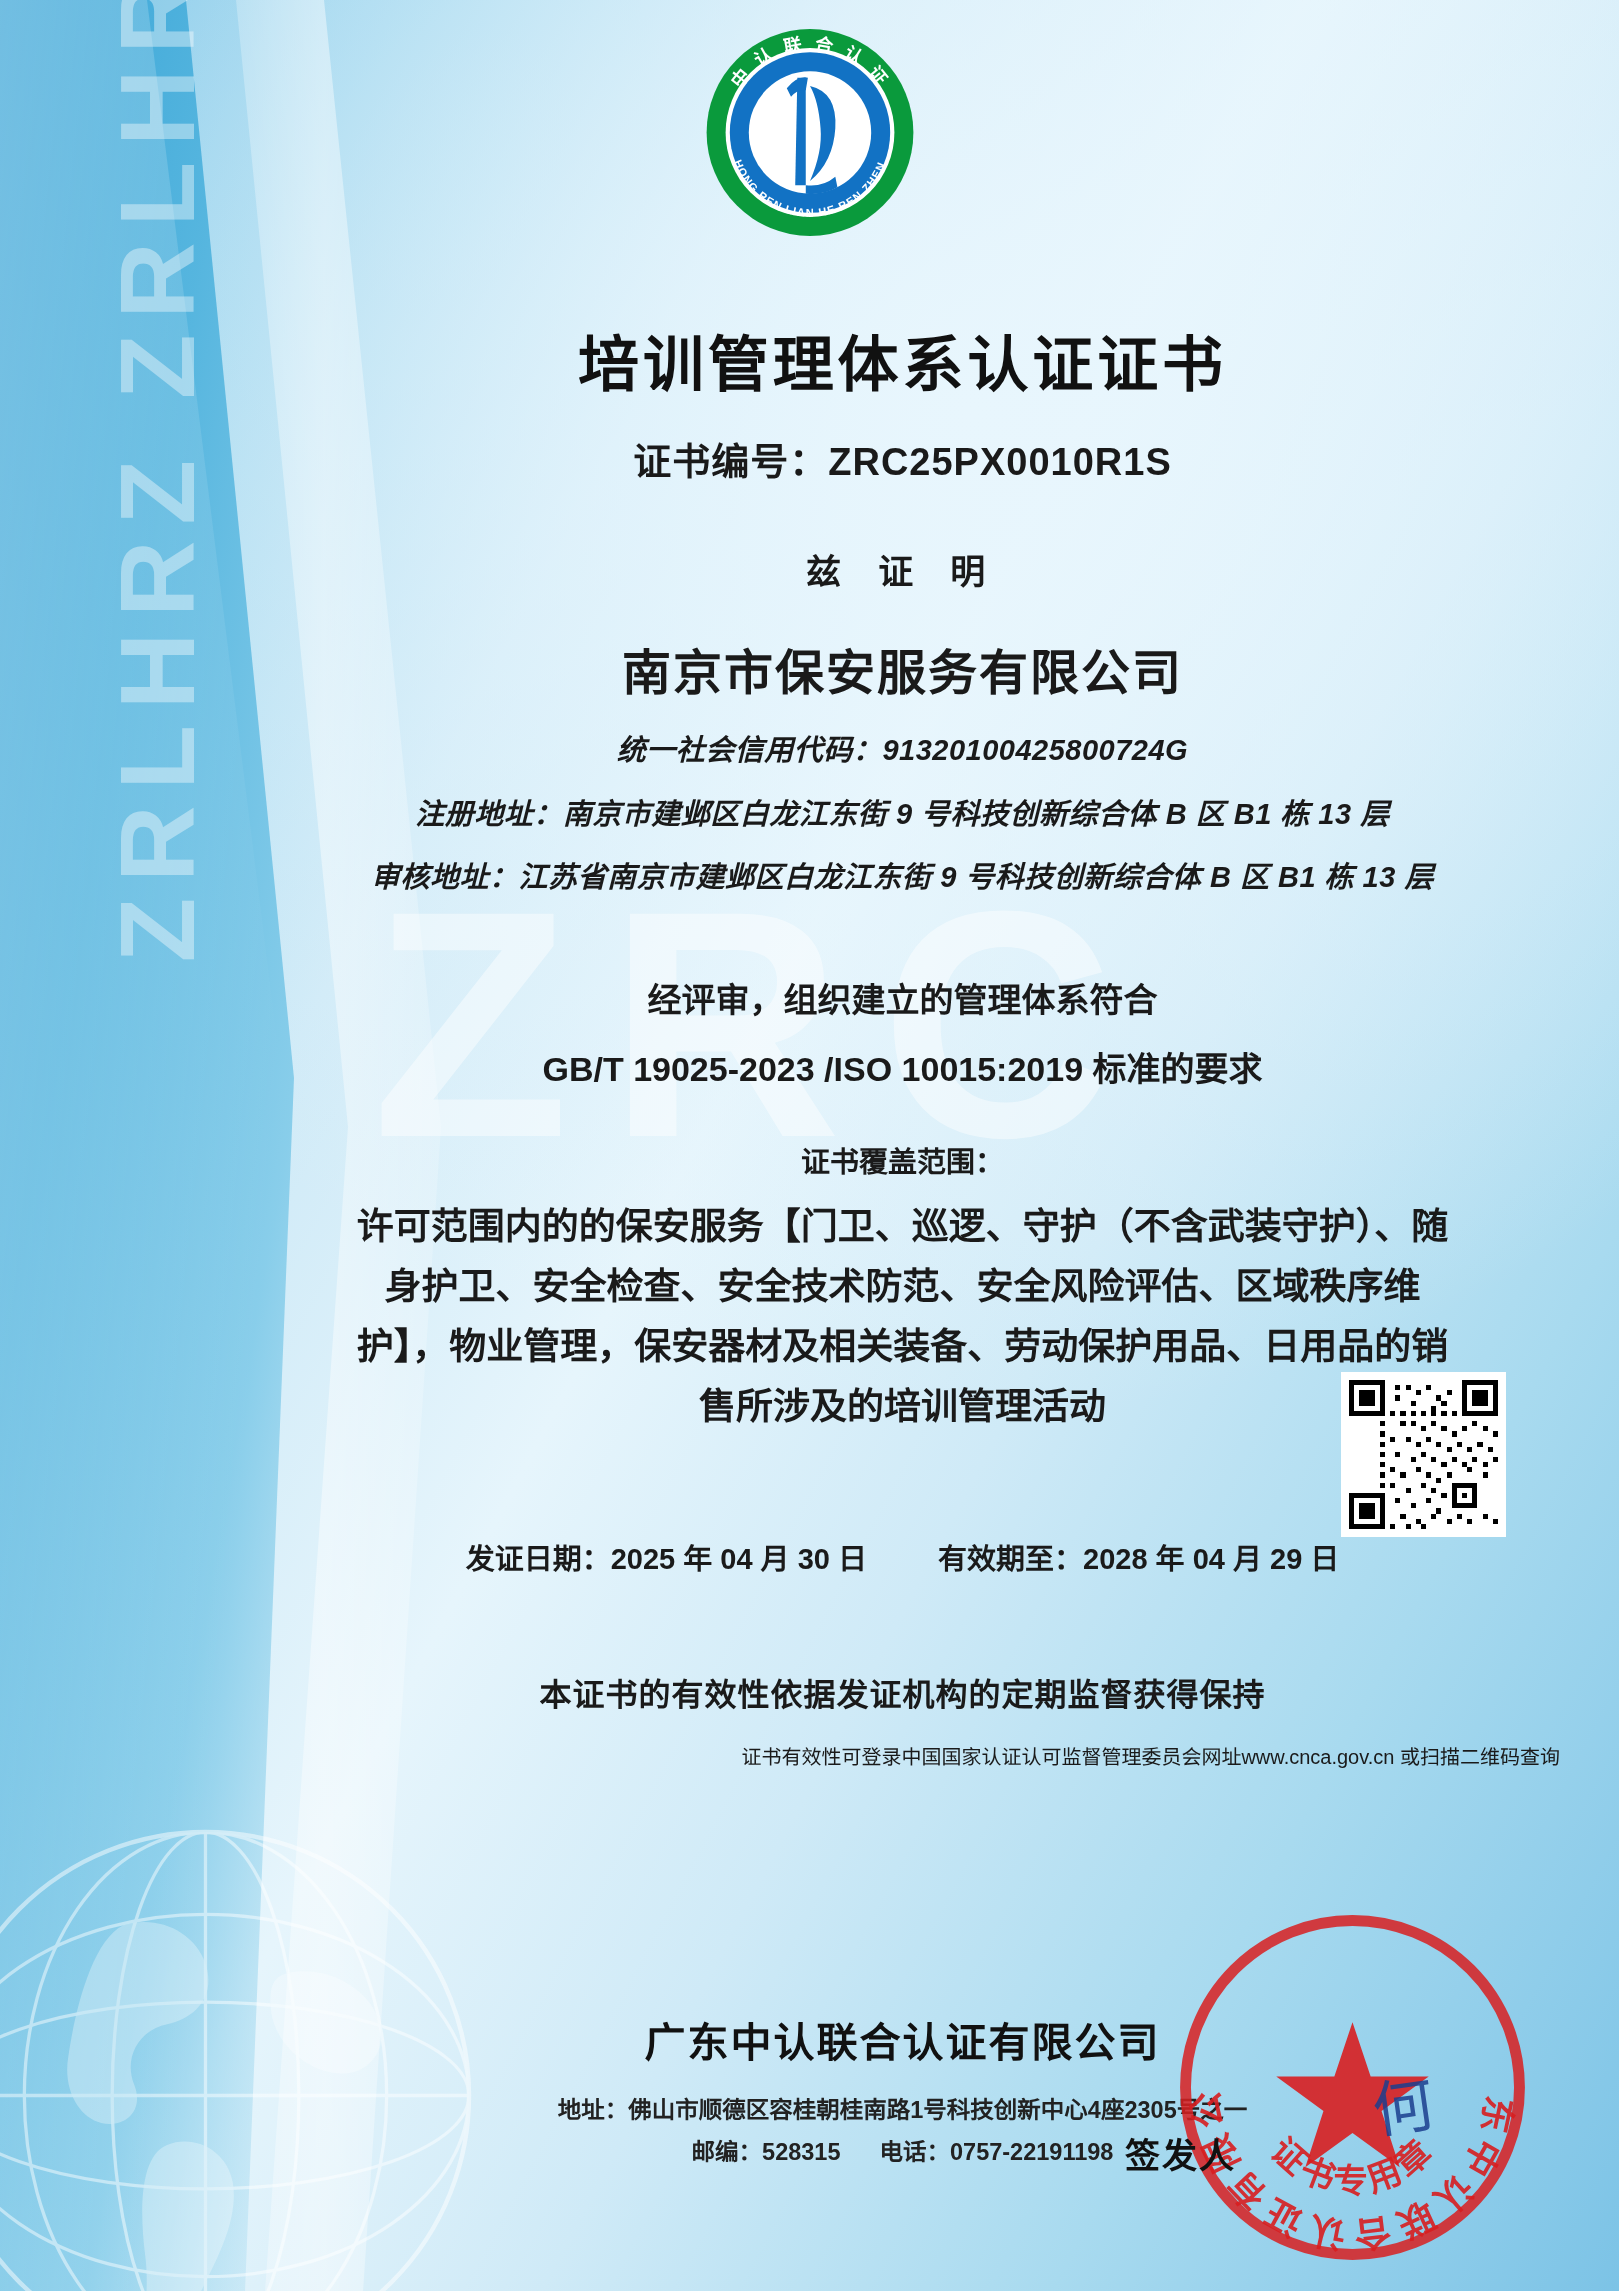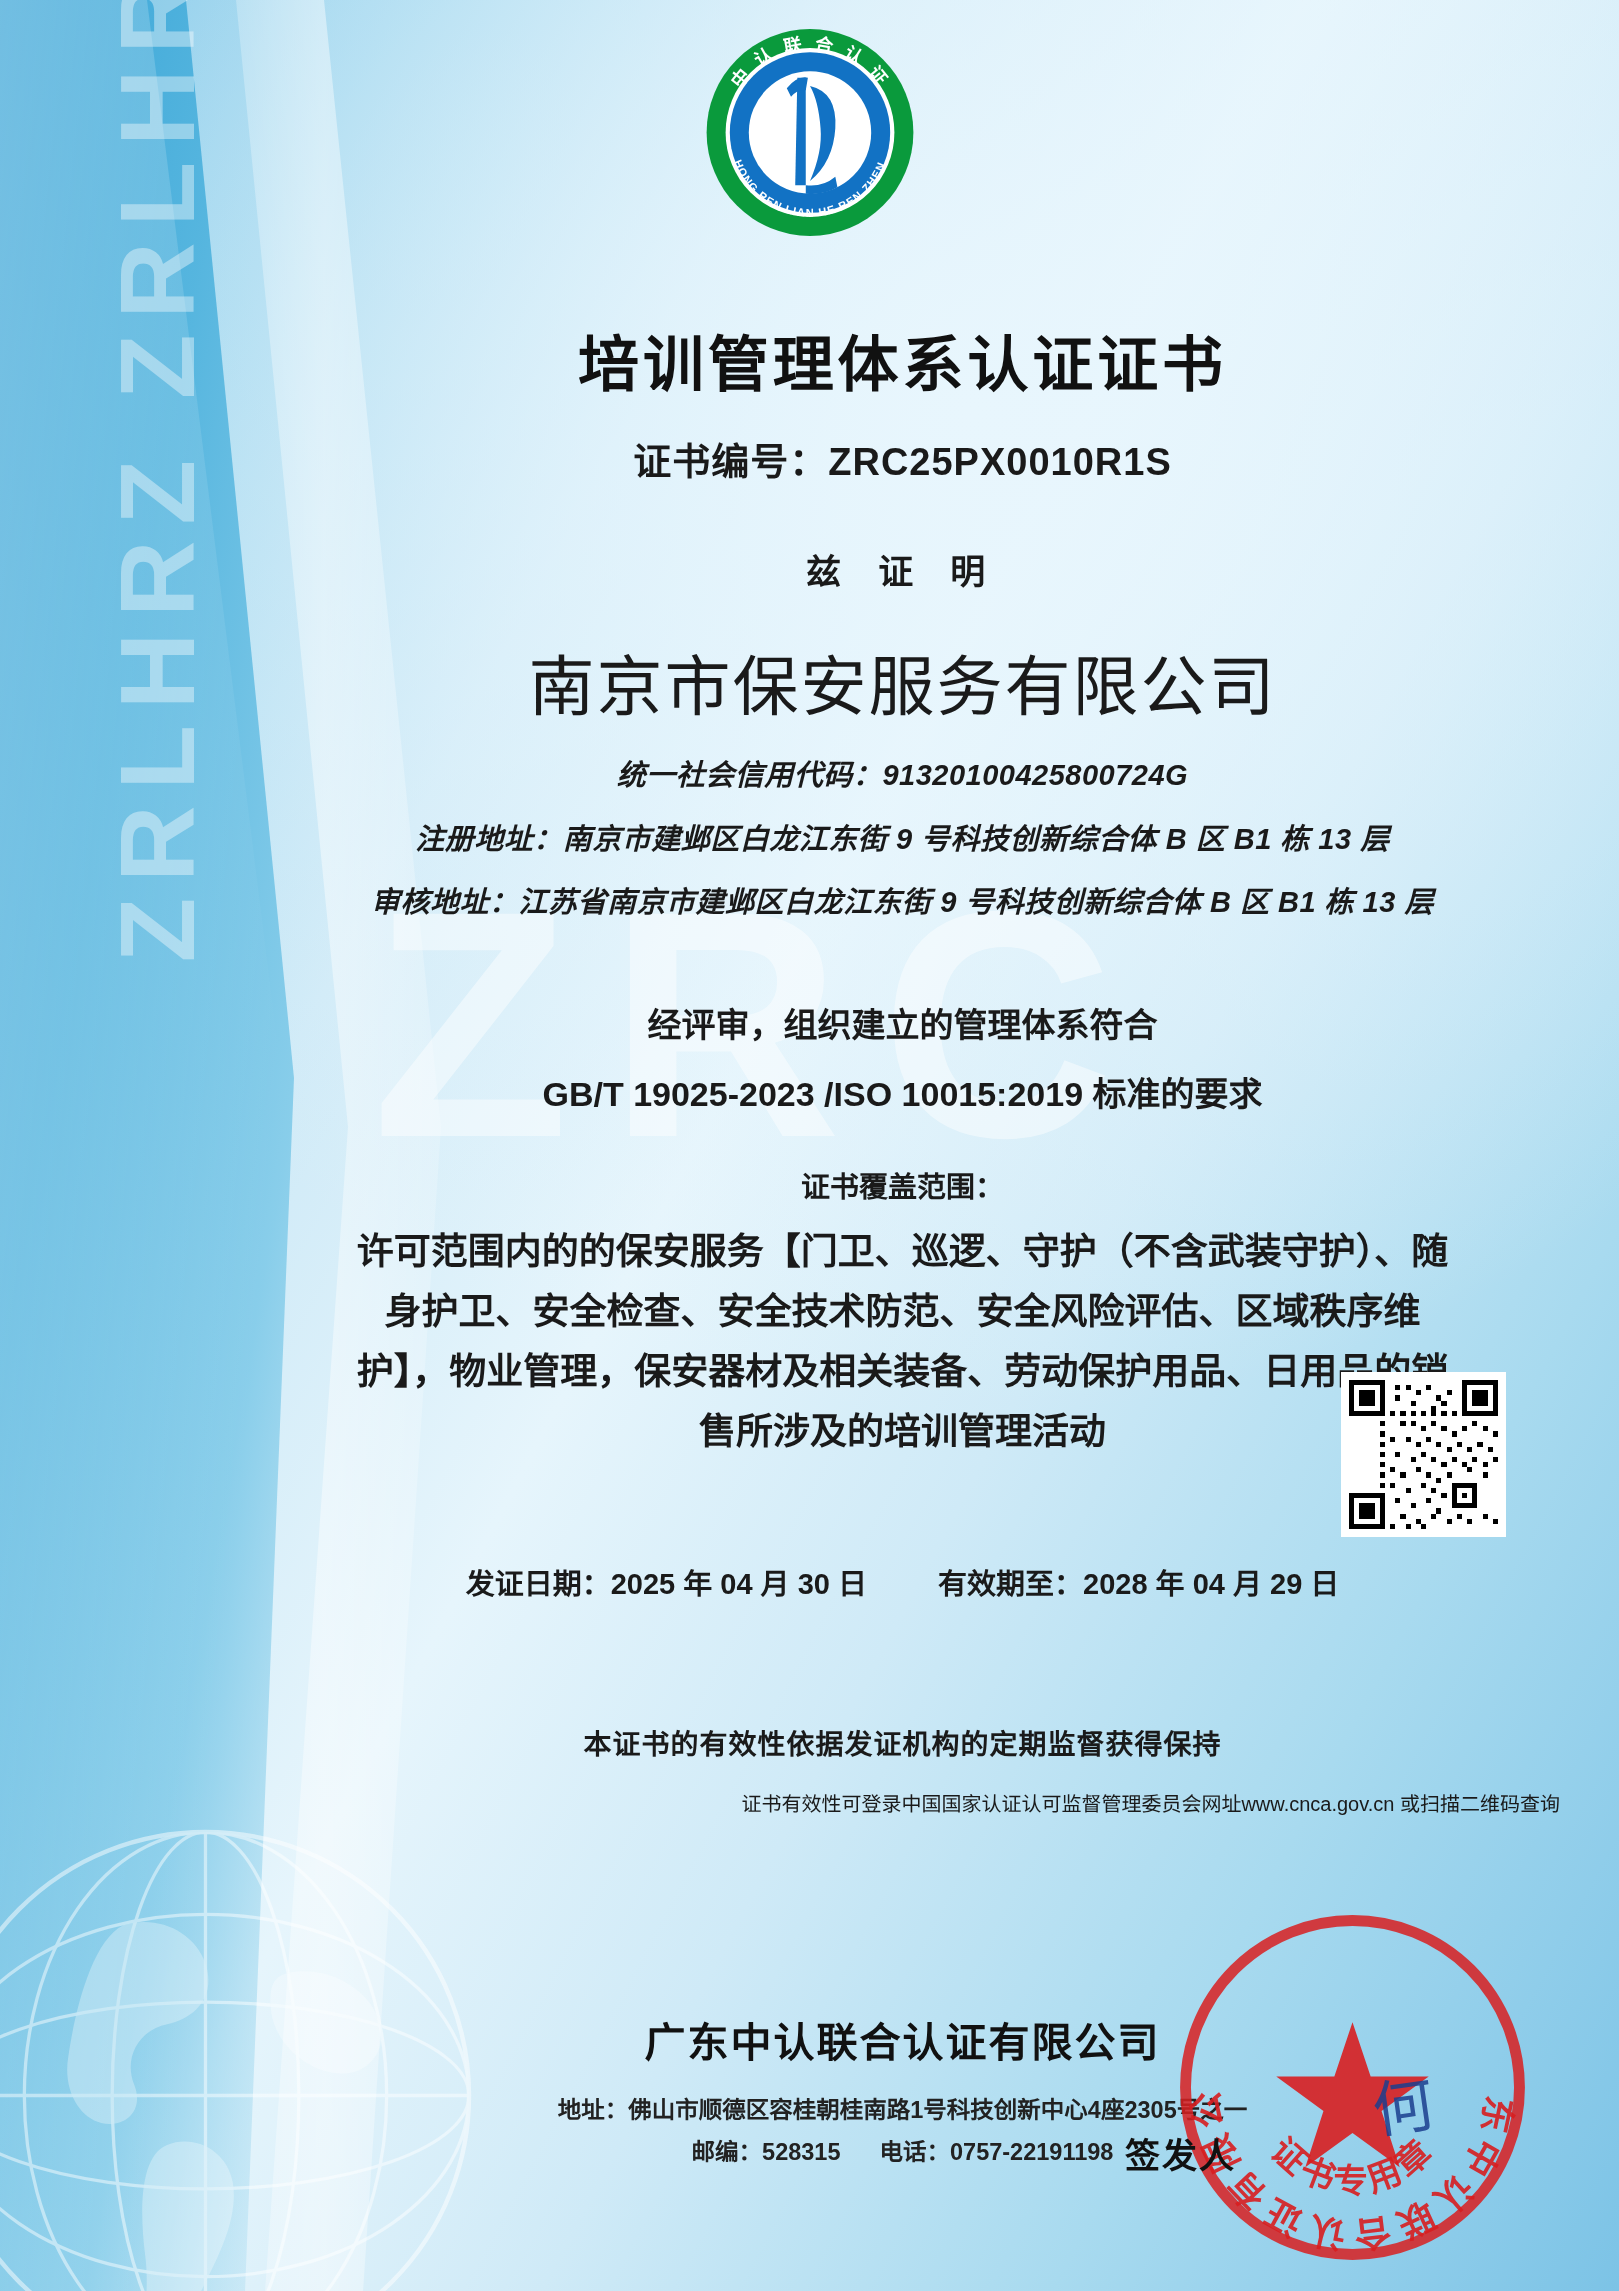--- a/index.html
+++ b/index.html
@@ -111,22 +111,22 @@
     letter-spacing: 1px;
   }
   .hereby {
     margin-top: 57px;
     font-size: 35px;
     font-weight: 600;
     letter-spacing: 13.7px;
   }
   .company {
     margin-top: 39px;
-    font-size: 66px;
-    font-weight: 400;
+    font-size: 49px;
+    font-weight: 700;
     letter-spacing: 2px;
     text-align: center;
   }
   .line-info {
     margin-top: 21.6px;
     font-size: 29px;
     font-weight: 600;
     letter-spacing: 0.5px;
     font-style: italic;
   }
@@ -154,22 +154,22 @@
     text-align: center;
   }
   .dates {
     margin-top: 98px;
     font-size: 29px;
     font-weight: 600;
     text-align: center;
   }
   .dates .gap { display:inline-block; width: 71px; }
   .validity {
-    margin-top: 120px;
-    font-size: 28px;
+    margin-top: 92px;
+    font-size: 32px;
     font-weight: 700;
     letter-spacing: 1px;
   }
   .validity-sub {
     margin-top: 25.5px;
     font-size: 20px;
     font-weight: 400;
     text-align: right;
   }
   

